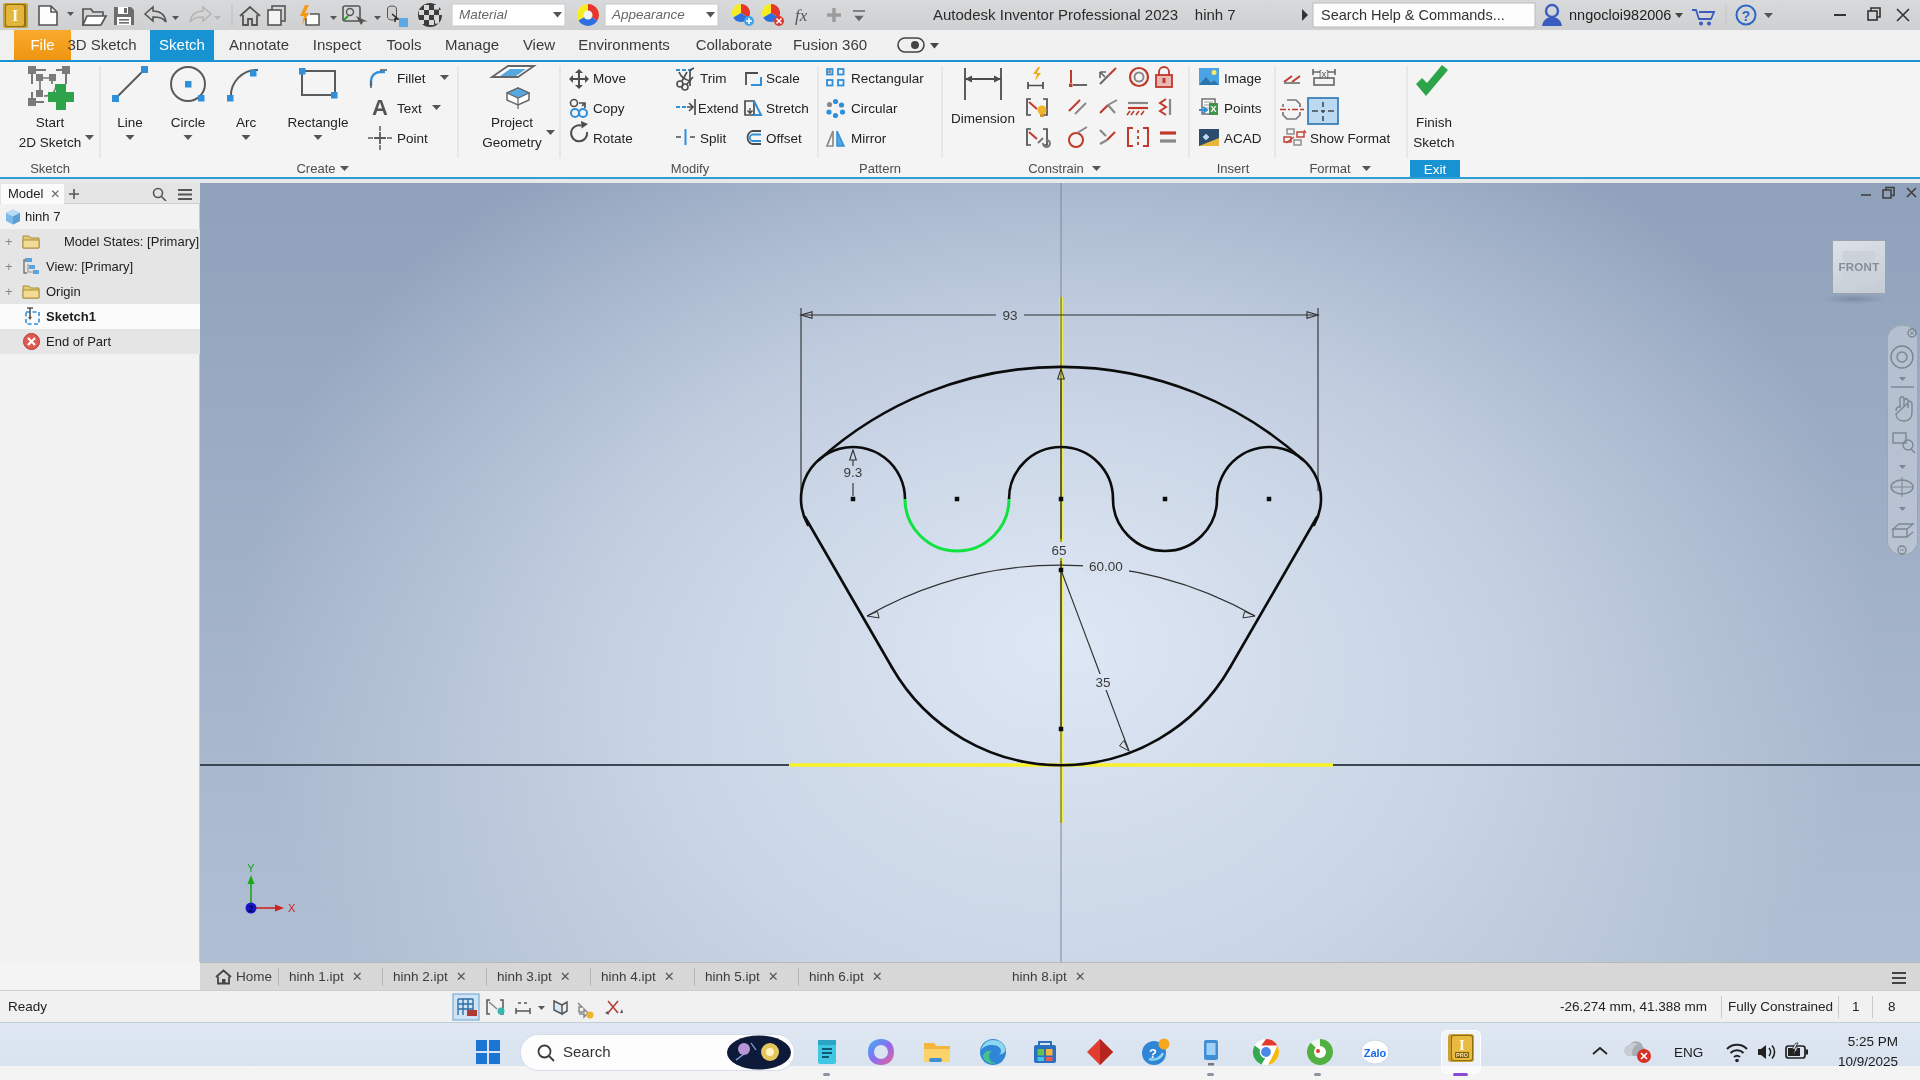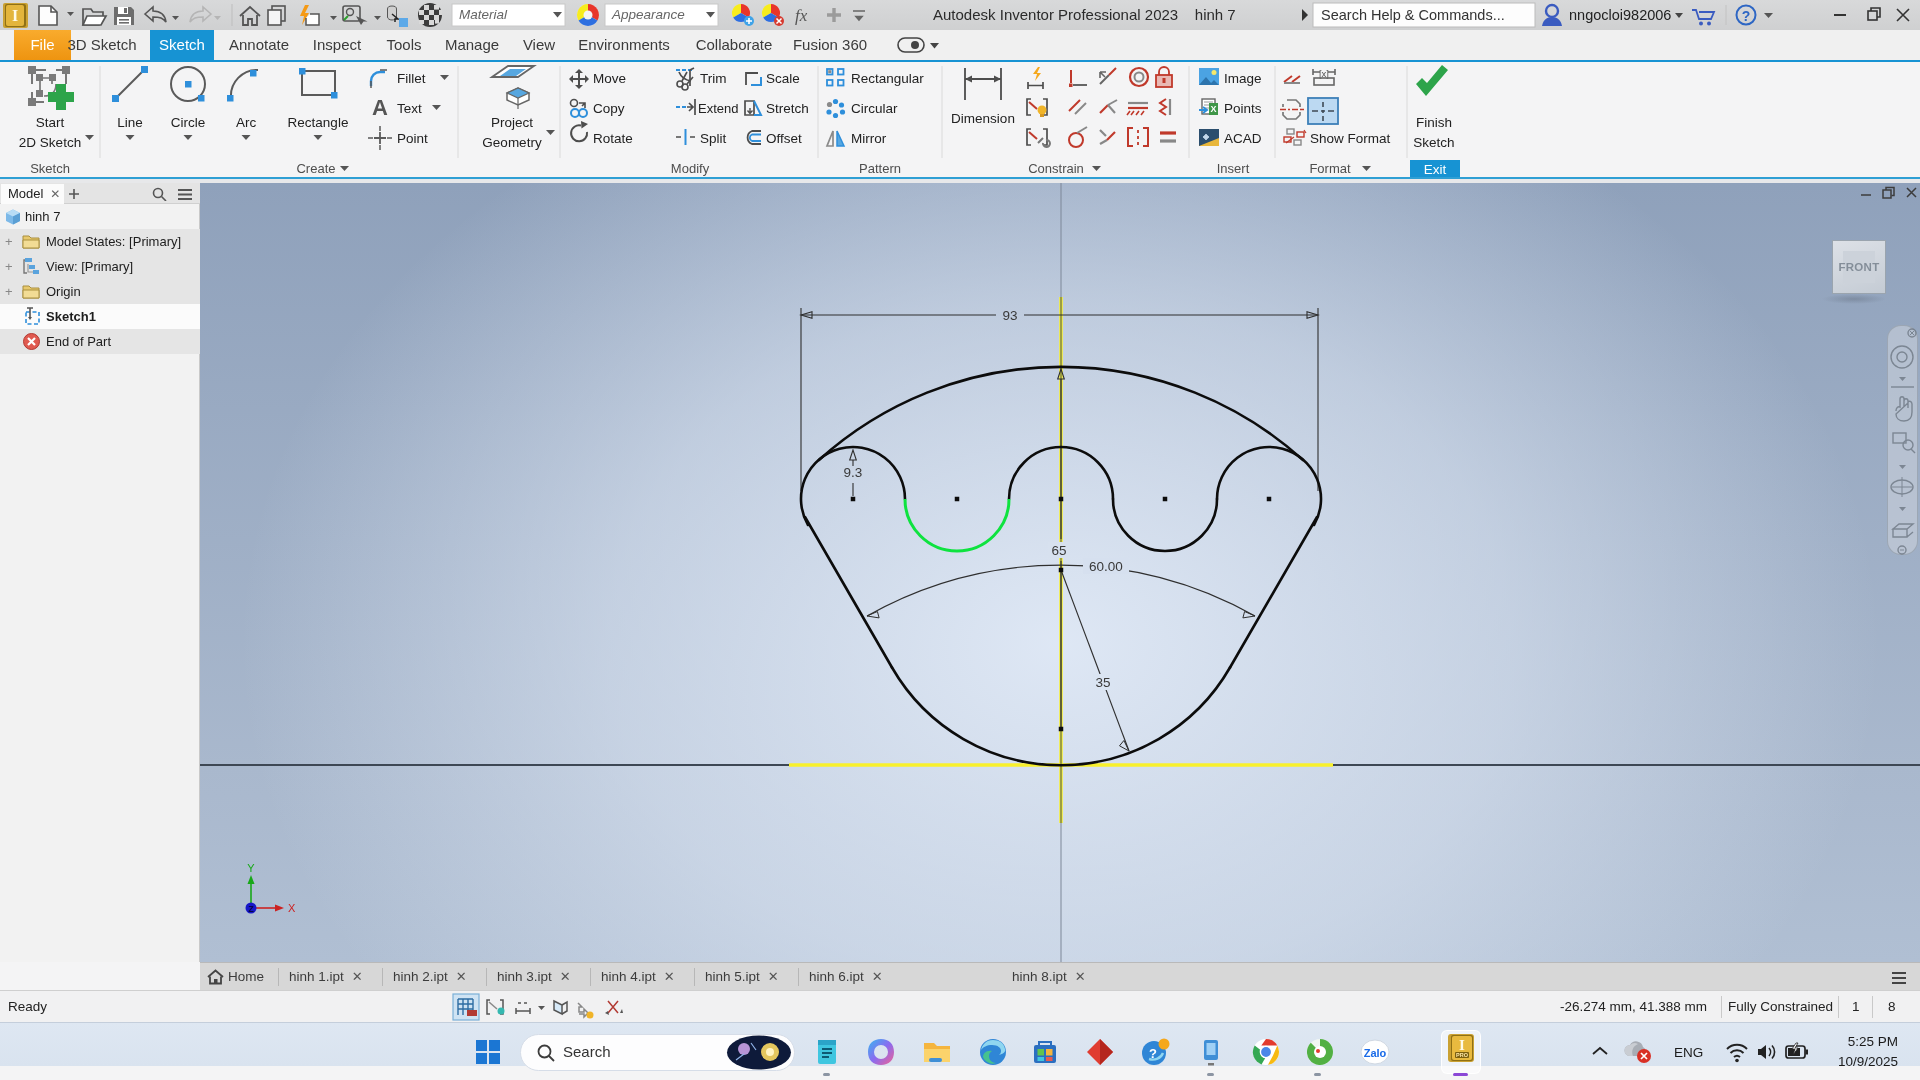--- a/index.html
+++ b/index.html
@@ -629,21 +629,21 @@
         <path d="M9 8.5 l7 -3.5 v8 l-7 3.5 z" fill="#5b9fd4"></path>
       </svg>
       <span style="position:absolute;left:25px;">hinh 7</span>
     </div>
     <div class="trow gray" style="top:46px;">
       <span style="position:absolute;left:5px;top:0;color:#888;font-size:13px;">+</span>
       <svg class="abs" style="left:22px;top:5px" width="18" height="15" viewBox="0 0 18 15">
         <path d="M1 2 h6 l2 2 h8 v10 h-16 z" fill="#e8c96d" stroke="#a98f3f" stroke-width="1"></path>
         <path d="M1 6 h16 v8 h-16 z" fill="#f2dc95" stroke="#a98f3f" stroke-width="1"></path>
       </svg>
-      <span style="position:absolute;left:46px;">Model States: [Primary]</span>
+      <span style="position:absolute;left:64px;">Model States: [Primary]</span>
     </div>
     <div class="trow gray" style="top:71px;">
       <span style="position:absolute;left:5px;top:0;color:#888;font-size:13px;">+</span>
       <svg class="abs" style="left:22px;top:4px" width="18" height="17" viewBox="0 0 18 17">
         <path d="M5 2 h-3 v13 h3" fill="none" stroke="#777" stroke-width="1.4"></path>
         <rect x="3" y="0" width="7" height="4" fill="#5aa3dd"></rect>
         <rect x="7" y="7" width="6" height="4" fill="#5aa3dd"></rect>
         <rect x="11" y="12" width="6" height="4" fill="#5aa3dd"></rect>
         <path d="M6 6 v8 h5" fill="none" stroke="#999" stroke-width="1.2"></path>
       </svg>
@@ -668,21 +668,21 @@
     <div class="trow gray" style="top:146px;">
       <svg class="abs" style="left:23px;top:4px" width="17" height="17" viewBox="0 0 17 17">
         <circle cx="8.5" cy="8.5" r="8" fill="#e05a50"></circle>
         <circle cx="8.5" cy="8.5" r="8" fill="none" stroke="#b23a33" stroke-width="1"></circle>
         <path d="M5 5 l7 7 m0 -7 l-7 7" stroke="#fff" stroke-width="2.2"></path>
       </svg>
       <span style="position:absolute;left:46px;">End of Part</span>
     </div>
   </div>
   <div class="abs" id="doctabs">
-    <div class="dtab" style="left:0;width:78px;padding-left:36px;">
+    <div class="dtab" style="left:8px;width:78px;padding-left:36px;">
       <svg class="abs" style="left:7px;top:6px" width="17" height="16" viewBox="0 0 17 16">
         <path d="M1 8 l7.5 -6.5 L16 8" fill="none" stroke="#444" stroke-width="1.8"></path>
         <path d="M3 7.5 v7 h11 v-7" fill="none" stroke="#444" stroke-width="1.8"></path>
         <rect x="7" y="10" width="3.5" height="4.5" fill="#444"></rect>
       </svg>
       <span style="position:absolute;left:28px;">Home</span>
     </div>
     <div class="dtabsep" style="left:78px;"></div>
     <div class="dtab" style="left:89px;">hinh 1.ipt<span class="dx">✕</span></div>
     <div class="dtabsep" style="left:182px;"></div>

